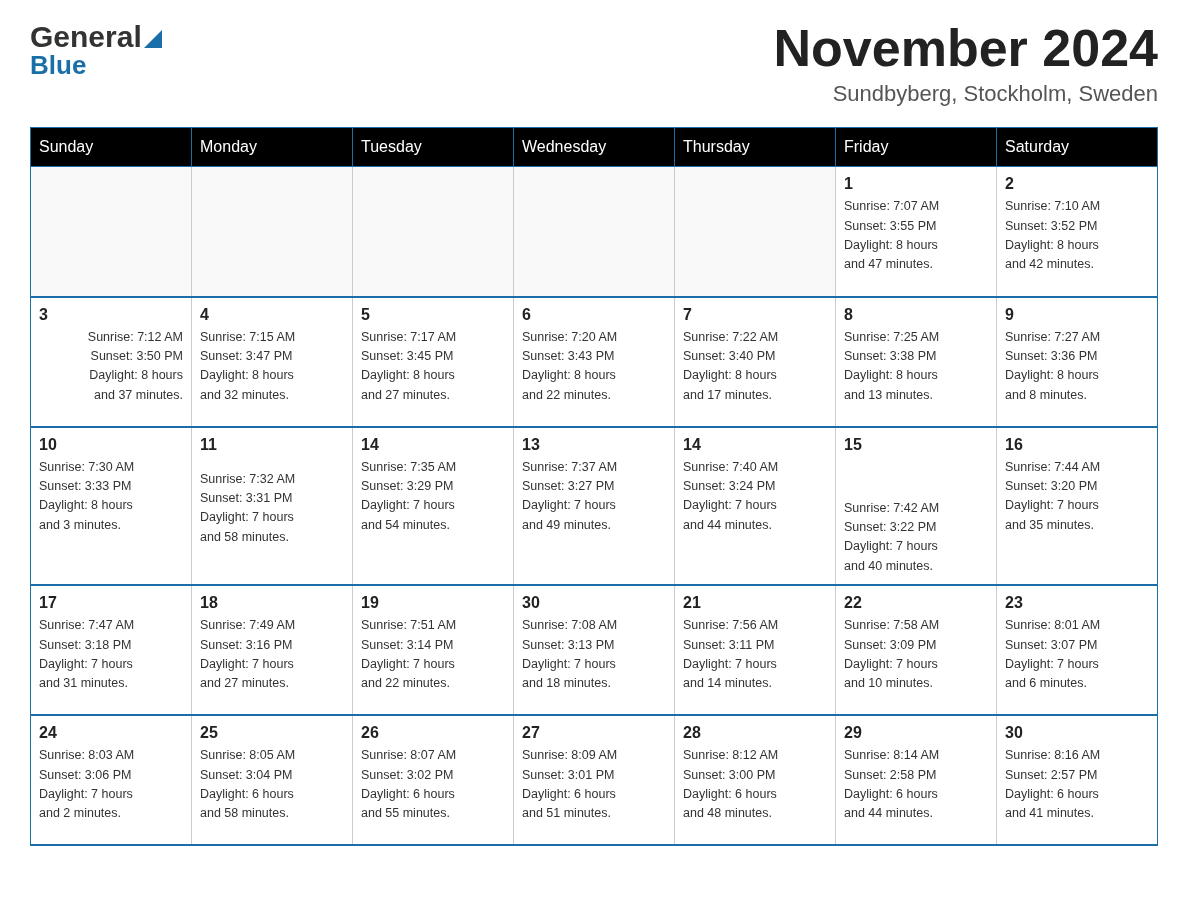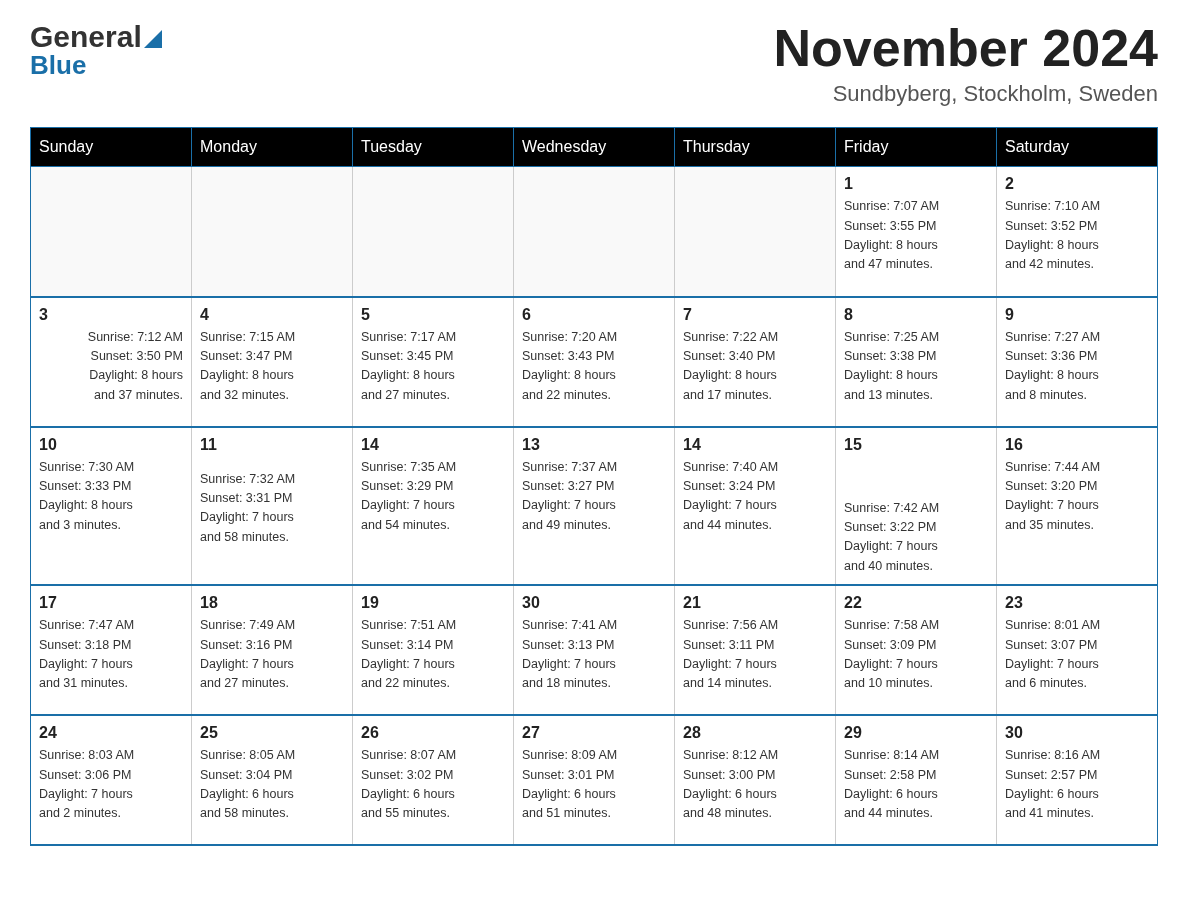--- a/index.html
+++ b/index.html
@@ -278,21 +278,21 @@
         </td>
         <td>
           <span class="day-number">19</span>
           <div class="day-info" style="white-space: pre-line;">Sunrise: 7:51 AM
 Sunset: 3:14 PM
 Daylight: 7 hours
 and 22 minutes.</div>
         </td>
         <td>
           <span class="day-number">30</span>
-          <div class="day-info" style="white-space: pre-line;">Sunrise: 7:41 AM
+          <div class="day-info" style="white-space: pre-line;">Sunrise: 7:08 AM
 Sunset: 3:13 PM
 Daylight: 7 hours
 and 18 minutes.</div>
         </td>
         <td>
           <span class="day-number">21</span>
           <div class="day-info" style="white-space: pre-line;">Sunrise: 7:56 AM
 Sunset: 3:11 PM
 Daylight: 7 hours
 and 14 minutes.</div>

